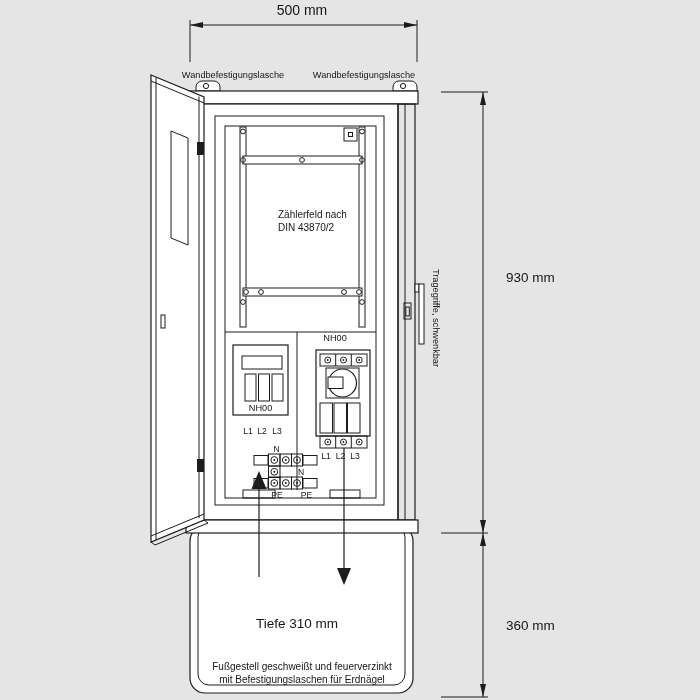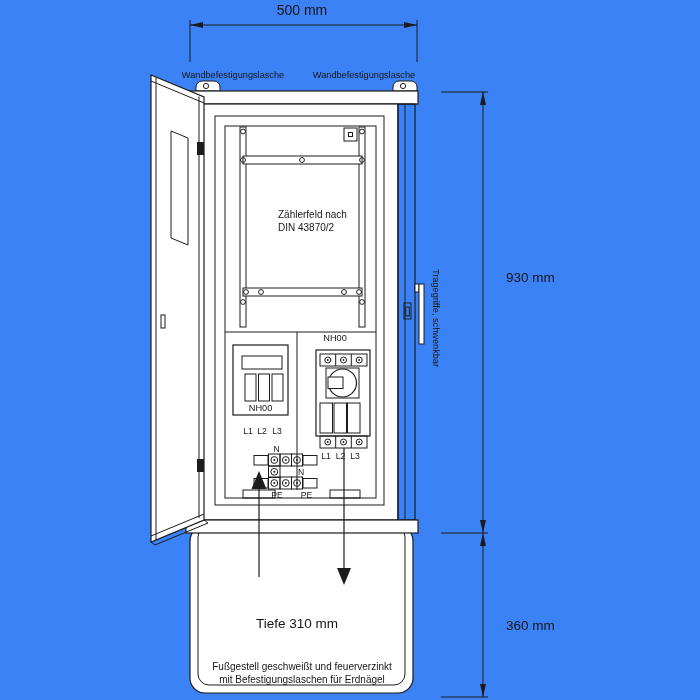--- a/index.html
+++ b/index.html
@@ -1,16 +1,16 @@
 <!DOCTYPE html>
 <html><head>
 <meta charset="utf-8">
 <style>
   html,body{margin:0;padding:0;background:#ffffff;}
-  .stage{position:relative;width:700px;height:700px;background:#3b82f6;overflow:hidden;
+  .stage{position:relative;width:700px;height:700px;background:#e5e5e5;overflow:hidden;
          font-family:"Liberation Sans", sans-serif;}
   svg{display:block;}
   svg text{fill:#161616;font-family:"Liberation Sans", sans-serif;}
   .ln{stroke:#1c1c1c;stroke-width:1;fill:none;}
   .ln2{stroke:#1c1c1c;stroke-width:1.2;fill:none;}
   .wht{fill:#ffffff;stroke:#1c1c1c;stroke-width:1;}
   .wht2{fill:#ffffff;stroke:#1c1c1c;stroke-width:1.2;}
   .blk{fill:#1c1c1c;stroke:none;}
   .dim{stroke:#1c1c1c;stroke-width:1;fill:none;}
   .t14{font-size:14px;}

